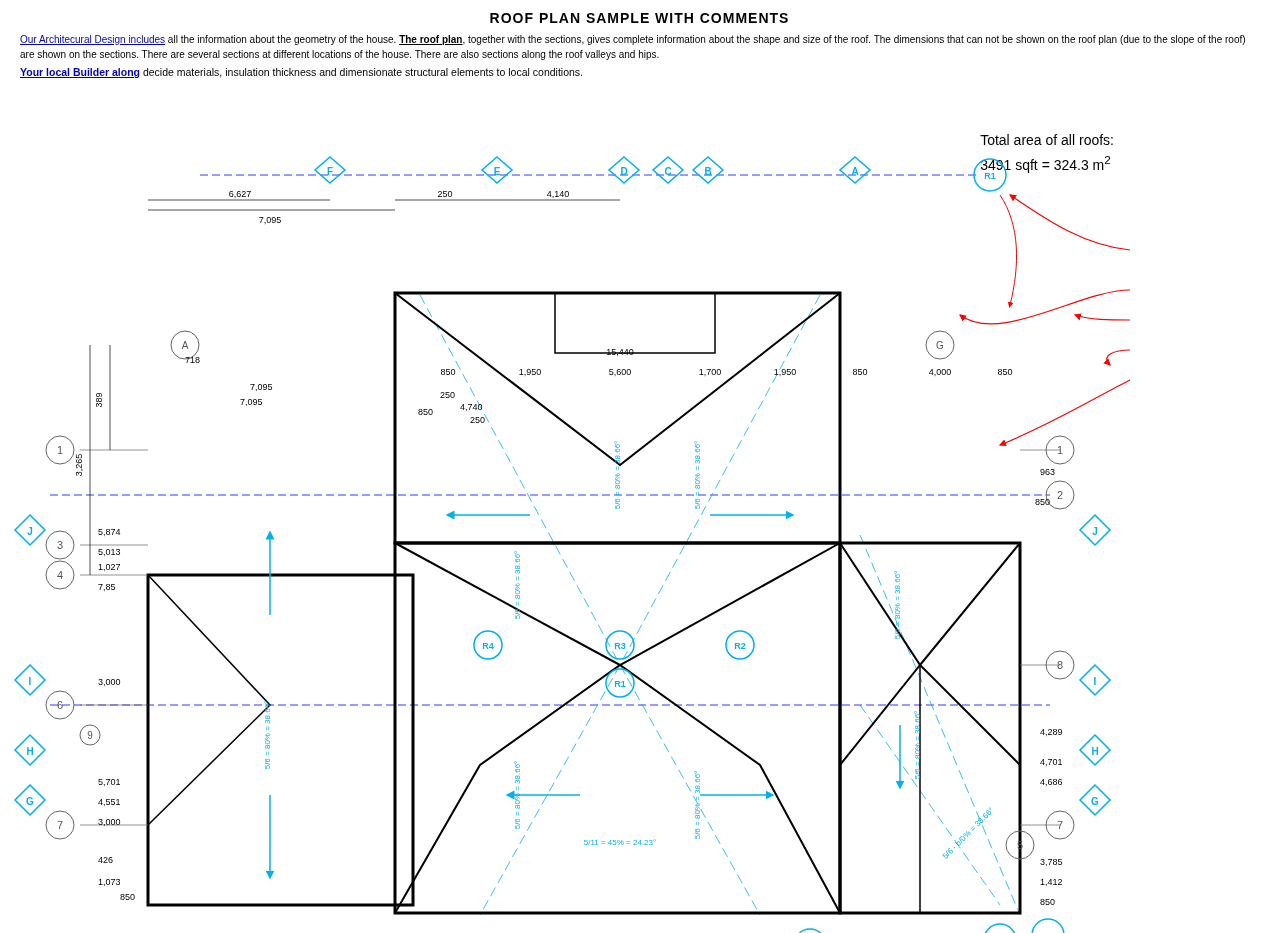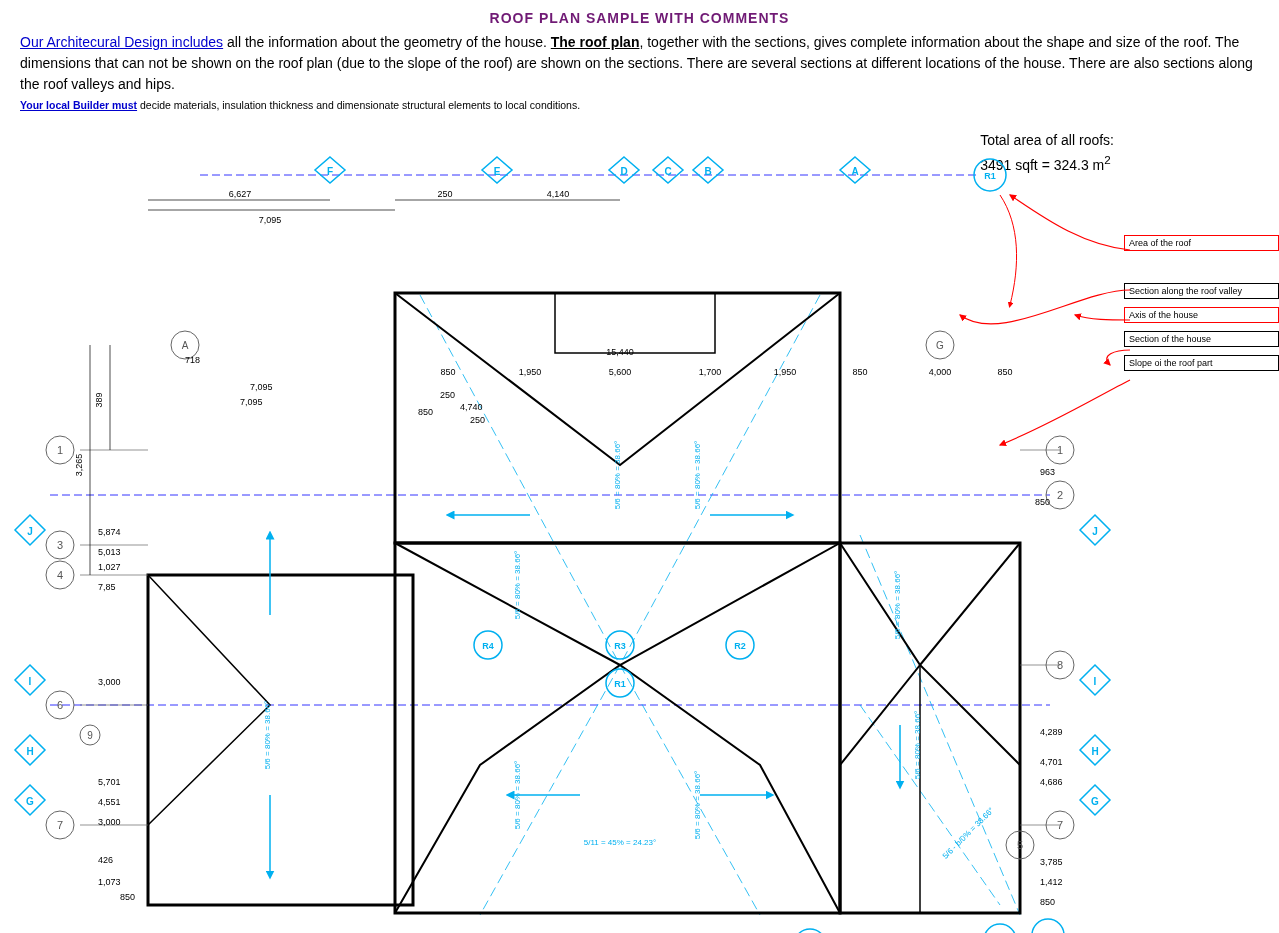--- a/index.html
+++ b/index.html
@@ -8,30 +8,30 @@
       height: 933px;
       background: #fff;
       font-family: Arial, sans-serif;
       font-size: 11px;
       overflow: hidden;
       position: relative;
     }
 
     #main-title {
       text-align: center;
-      color: #701a75;
+      color: #000000;
       font-size: 14px;
       font-weight: bold;
       padding-top: 10px;
       letter-spacing: 1px;
     }
 
     #description {
       padding: 6px 20px 0 20px;
-      font-size: 14px;
+      font-size: 10px;
       line-height: 1.5;
       color: #000;
     }
 
     #description a, .underline {
       text-decoration: underline;
       color: #0000cd;
     }
 
     #local-builder-line {
@@ -76,47 +76,29 @@
   </style>
 </head>
 <body>
 
 <div id="main-title">ROOF PLAN SAMPLE WITH COMMENTS</div>
 
 <div id="description">
   <span class="underline">Our Architecural Design includes</span><span> all the information about the geometry of the house. </span><span style="text-decoration:underline;font-weight:bold;">The roof plan</span><span>, together with the sections, gives complete information about the shape and size of the roof. The dimensions that can not be shown on the roof plan (due to the slope of the roof) are shown on the sections. There are several sections at different locations of the house. There are also sections along the roof valleys and hips.</span>
 </div>
 <div id="local-builder-line">
-  <span class="underline" style="font-weight:bold;">Your local Builder must</span><span> decide materials, insulation thickness and dimensionate structural elements to local conditions.</span>
+  <span class="underline" style="font-weight:bold;">Your local Builder along</span><span> decide materials, insulation thickness and dimensionate structural elements to local conditions.</span>
 </div>
 
 <div style="position:absolute;top:130px;right:165px;font-size:14px;line-height:1.5;text-align:left;">
   Total area of all roofs:<br>3491 sqft = 324.3 m<sup>2</sup>
 </div>
 
 <div id="drawing-area">
 
-<div id="right-legend">
-  <div style="position:relative;margin-bottom:32px;">
-    <div class="legend-box-item" style="border:1px solid red;">Area of the roof</div>
-
-  </div>
-  <div style="position:relative;margin-bottom:8px;">
-    <div class="legend-box-item" style="border:1px solid #000;">Section along the roof valley</div>
-  </div>
-  <div style="position:relative;margin-bottom:8px;">
-    <div class="legend-box-item" style="border:1px solid red;">Axis of the house</div>
-  </div>
-  <div style="position:relative;margin-bottom:8px;">
-    <div class="legend-box-item" style="border:1px solid #000;">Section of the house</div>
-  </div>
-  <div style="position:relative;margin-bottom:8px;">
-    <div class="legend-box-item" style="border:1px solid #000;">Slope oi the roof part</div>
-  </div>
-</div>
 
 <svg id="plan-svg" viewBox="0 0 1130 788" xmlns="http://www.w3.org/2000/svg" style="font-family:Arial,sans-serif;">
 
   <line x1="200" y1="30" x2="980" y2="30" stroke="#00f" stroke-width="0.8" stroke-dasharray="8,4"></line>
   <line x1="50" y1="350" x2="1050" y2="350" stroke="#00f" stroke-width="0.8" stroke-dasharray="8,4"></line>
   <line x1="50" y1="560" x2="1050" y2="560" stroke="#00f" stroke-width="0.8" stroke-dasharray="8,4"></line>
 
   <line x1="420" y1="150" x2="620" y2="520" stroke="#00b0f0" stroke-width="0.8" stroke-dasharray="10,5"></line>
   <line x1="820" y1="150" x2="620" y2="520" stroke="#00b0f0" stroke-width="0.8" stroke-dasharray="10,5"></line>
   <line x1="620" y1="520" x2="480" y2="770" stroke="#00b0f0" stroke-width="0.8" stroke-dasharray="10,5"></line>

